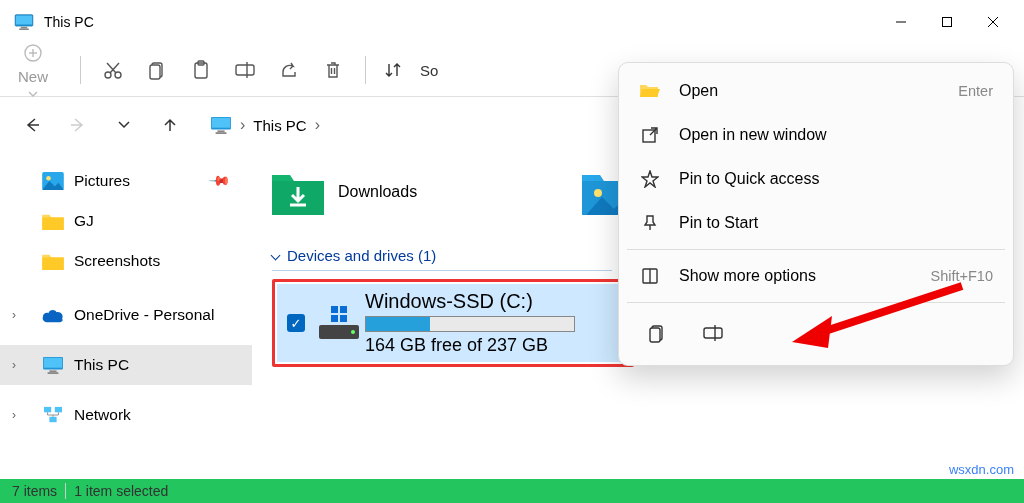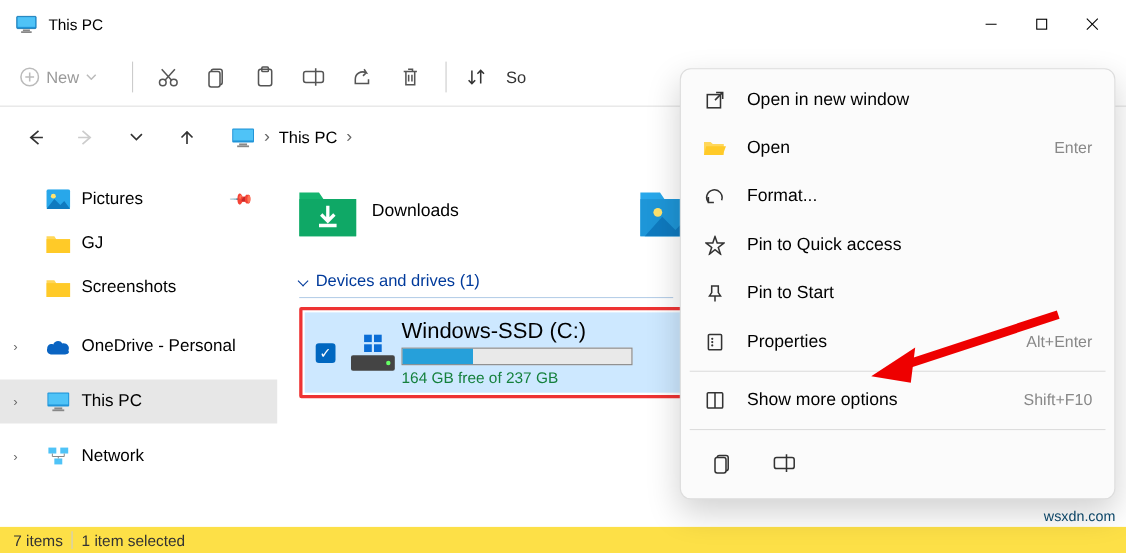--- a/index.html
+++ b/index.html
@@ -6,21 +6,21 @@
   body { margin: 0; background: #fff; width: 1024px; height: 503px; overflow: hidden; position: relative; }
   
   
   .titlebar { height: 44px; display: flex; align-items: center; padding: 0 8px; }
   .titlebar .icon-pc { width: 20px; height: 16px; margin: 0 10px 0 6px; }
   .titlebar .title { font-size: 14px; color: #000; flex: 1; }
   .winbtn { width: 46px; height: 32px; display: flex; align-items: center; justify-content: center; color: #000; }
   
   
   .toolbar { height: 52px; display: flex; align-items: center; padding: 0 18px; gap: 4px; }
-  .tb-new { display: flex; align-items: center; gap: 6px; color: #999; margin-right: 20px; }
+  .tb-new { display: flex; align-items: center; gap: 6px; color: #999; margin-right: 20px; flex-direction: column; }
   .tb-btn { width: 40px; height: 40px; display: flex; align-items: center; justify-content: center; color: #555; border-radius: 4px; }
   .tb-sep { width: 1px; height: 28px; background: #ccc; margin: 0 8px; }
   .tb-sort { display: flex; align-items: center; gap: 18px; color: #333; margin-left: 6px; }
   
   .hline { height: 1px; background: #e0e0e0; }
   
   
   .navrow { height: 56px; display: flex; align-items: center; padding: 0 12px; gap: 6px; }
   .nav-btn { width: 40px; height: 40px; display: flex; align-items: center; justify-content: center; color: #444; border-radius: 4px; }
   .nav-btn.dis { color: #bbb; }
@@ -49,26 +49,26 @@
   .group-hdr .caret { border: solid #003a9b; border-width: 0 1.5px 1.5px 0; display: inline-block; padding: 3px; transform: rotate(45deg); margin-right: 2px; }
   
   .drive-row { border: 3px solid #e33; padding: 2px; width: 362px; border-radius: 2px; }
   .drive-inner { background: #cde8ff; display: flex; align-items: center; padding: 6px 10px; gap: 4px; }
   .chk { width: 18px; height: 18px; background: #0067c0; border-radius: 3px; display: flex; align-items: center; justify-content: center; color: #fff; font-size: 13px; margin-right: 8px; }
   .drive-ico { width: 44px; display: flex; flex-direction: column; align-items: center; }
   .drive-info { flex: 1; }
   .drive-name { font-size: 20px; color: #000; margin-bottom: 3px; }
   .bar { width: 210px; height: 16px; border: 1px solid #888; background: #e9e9e9; position: relative; margin-bottom: 3px; }
   .bar-fill { position: absolute; left: 0; top: 0; bottom: 0; background: #26a0da; }
-  .drive-free { font-size: 14px; color: #15803d; }
-  
-  
-  .status { position: absolute; left: 0; right: 0; bottom: 0; height: 24px; display: flex; align-items: center; padding: 0 12px; gap: 8px; font-size: 14px; color: #333; background: #fde047; }
+  .drive-free { font-size: 18px; color: #000000; }
+  
+  
+  .status { position: absolute; left: 0; right: 0; bottom: 0; height: 24px; display: flex; align-items: center; padding: 0 12px; gap: 8px; font-size: 14px; color: #333; background: #22c55e; }
   .status .ssep { width: 1px; height: 16px; background: #ccc; }
-  .watermark { position: absolute; right: 10px; bottom: 26px; font-size: 13px; color: #0c4a6e; }
+  .watermark { position: absolute; right: 10px; bottom: 26px; font-size: 13px; color: #3b82f6; }
   
   
   .ctx { position: absolute; right: 10px; top: 62px; width: 396px; background: #fbfbfb; border: 1px solid #ddd; border-radius: 10px; box-shadow: 0 12px 30px rgba(0,0,0,.18); padding: 6px; z-index: 50; }
   .ctx-item { display: flex; align-items: center; height: 44px; padding: 0 14px; border-radius: 6px; gap: 18px; font-size: 16px; color: #000; }
   .ctx-item .cico { width: 22px; display: flex; justify-content: center; color: #333; }
   .ctx-item .shortcut { margin-left: auto; color: #888; font-size: 14.5px; }
   .ctx-sep { height: 1px; background: #ddd; margin: 4px 2px; }
   .ctx-bottom { display: flex; align-items: center; padding: 8px 14px; gap: 20px; }
   .ctx-small { width: 36px; height: 36px; display: flex; align-items: center; justify-content: center; border-radius: 4px; }
   
@@ -334,72 +334,52 @@
           <div class="drive-free">164 GB free of 237 GB</div>
         </div>
       </div>
     </div>
   </div>
 </div>
 
 <div class="ctx">
   <div class="ctx-item">
     <span class="cico">
+        <svg width="20" height="16" viewBox="0 0 20 16">
+          <path d="M0 2 L6 2 L8 4 L18 4 L18 14 L0 14 Z" fill="#ffd75a"></path>
+          <path d="M2 6 L20 6 L17 14 L0 14 Z" fill="#ffca28"></path>
+        </svg>
+      </span>
+    <span>Open</span>
+    <span class="shortcut">Enter</span>
+  </div>
+  <div class="ctx-item">
+    <span class="cico">
         <svg width="18" height="18">
           <rect x="2" y="4" width="12" height="12" fill="none" stroke="#333" stroke-width="1.4"></rect>
           <path d="M10 2 L16 2 L16 8 M16 2 L9 9" fill="none" stroke="#333" stroke-width="1.4"></path>
         </svg>
       </span>
     <span>Open in new window</span>
-  </div>
-  <div class="ctx-item">
-    <span class="cico">
-        <svg width="20" height="16" viewBox="0 0 20 16">
-          <path d="M0 2 L6 2 L8 4 L18 4 L18 14 L0 14 Z" fill="#ffd75a"></path>
-          <path d="M2 6 L20 6 L17 14 L0 14 Z" fill="#ffca28"></path>
-        </svg>
-      </span>
-    <span>Open</span>
-    <span class="shortcut">Enter</span>
-  </div>
-  <div class="ctx-item">
-    <span class="cico">
-        <svg width="18" height="18">
-          <path d="M3 14 A7 7 0 1 1 15 12 M3 9 L3 14 L8 14" fill="none" stroke="#333" stroke-width="1.4"></path>
-        </svg>
-      </span>
-    <span>Format...</span>
   </div>
   <div class="ctx-item">
     <span class="cico">
         <svg width="18" height="18">
           <path d="M9 1 L11 7 L17 7 L12 11 L14 17 L9 13 L4 17 L6 11 L1 7 L7 7 Z" fill="none" stroke="#333" stroke-width="1.4"></path>
         </svg>
       </span>
     <span>Pin to Quick access</span>
   </div>
   <div class="ctx-item">
     <span class="cico">
         <svg width="18" height="18">
           <path d="M6 2 L12 2 L12 8 L14 11 L4 11 L6 8 Z M9 11 L9 16" fill="none" stroke="#333" stroke-width="1.4"></path>
         </svg>
       </span>
     <span>Pin to Start</span>
-  </div>
-  <div class="ctx-item">
-    <span class="cico">
-        <svg width="18" height="18">
-          <rect x="3" y="2" width="12" height="14" rx="1" fill="none" stroke="#333" stroke-width="1.4"></rect>
-          <circle cx="6.5" cy="6" r="1" fill="#333"></circle>
-          <circle cx="6.5" cy="9" r="1" fill="#333"></circle>
-          <circle cx="6.5" cy="12" r="1" fill="#333"></circle>
-        </svg>
-      </span>
-    <span>Properties</span>
-    <span class="shortcut">Alt+Enter</span>
   </div>
   <div class="ctx-sep"></div>
   <div class="ctx-item">
     <span class="cico">
         <svg width="18" height="18">
           <rect x="2" y="2" width="14" height="14" rx="1" fill="none" stroke="#333" stroke-width="1.4"></rect>
           <line x1="9" y1="2" x2="9" y2="16" stroke="#333" stroke-width="1.4"></line>
           <line x1="5" y1="6" x2="5" y2="6" stroke="#333" stroke-width="2"></line>
           <line x1="5" y1="9" x2="5" y2="9" stroke="#333" stroke-width="2"></line>
           <line x1="5" y1="12" x2="5" y2="12" stroke="#333" stroke-width="2"></line>

